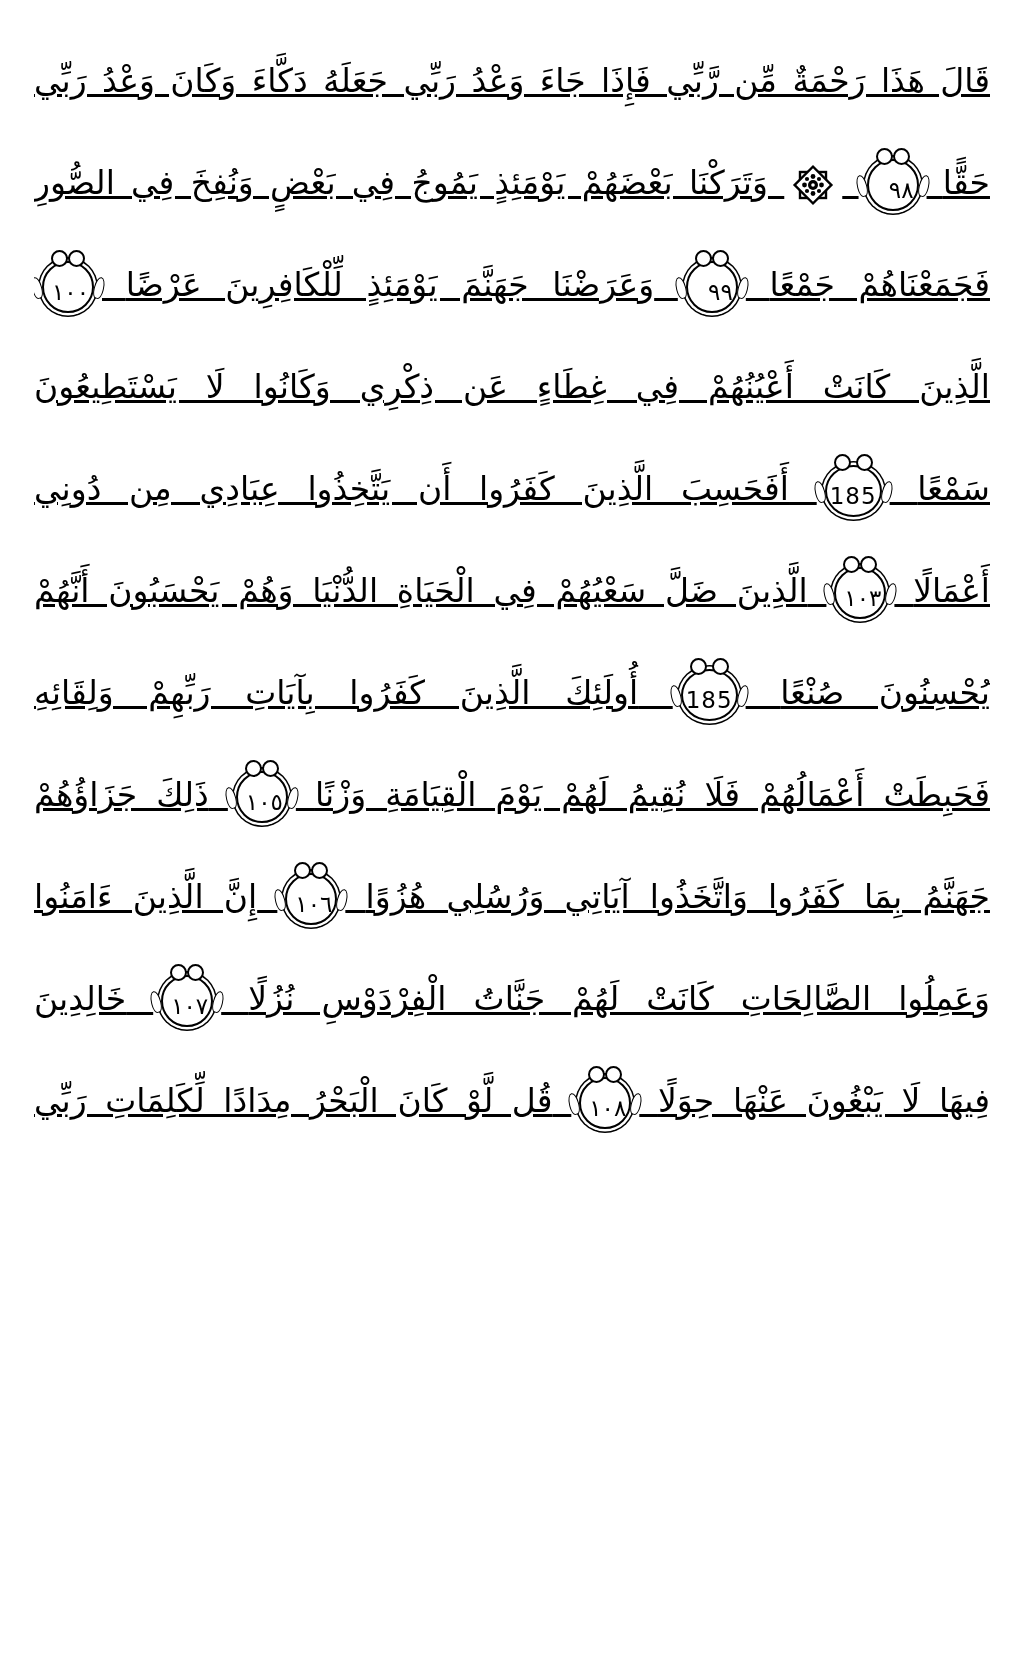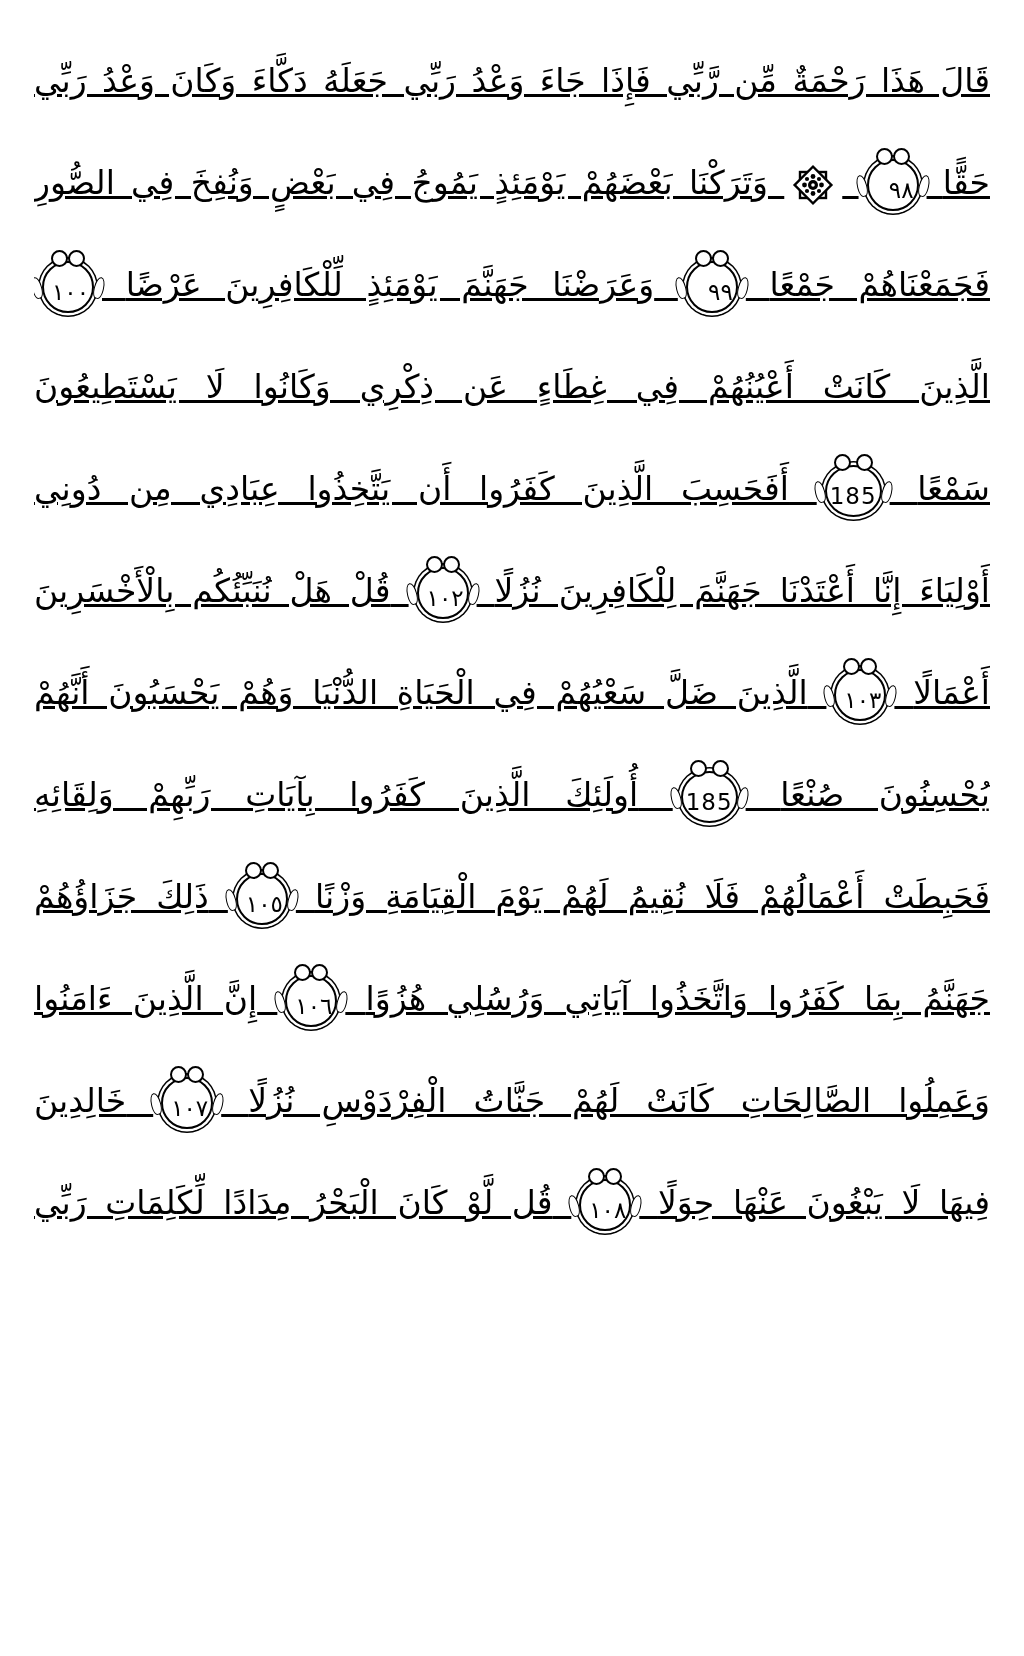--- a/index.html
+++ b/index.html
@@ -107,20 +107,19 @@
           <circle cx="17" cy="17" r="2.1"></circle>
           <circle cx="29" cy="17" r="2.1"></circle>
           <circle cx="17" cy="29" r="2.1"></circle>
           <circle cx="29" cy="29" r="2.1"></circle>
         </g>
         <circle cx="23" cy="23" r="1.8" fill="#fff"></circle>
       </svg> <span class="ayah-text">وَتَرَكْنَا بَعْضَهُمْ يَوْمَئِذٍ يَمُوجُ فِي بَعْضٍ وَنُفِخَ فِي الصُّورِ</span> </div>
     <div class="line"><span class="ayah-text">فَجَمَعْنَاهُمْ جَمْعًا</span> <span class="ayah-marker"><i class="leaf r"></i><i class="leaf l"></i><span class="ayah-num">٩٩</span></span> <span class="ayah-text">وَعَرَضْنَا جَهَنَّمَ يَوْمَئِذٍ لِّلْكَافِرِينَ عَرْضًا</span> <span class="ayah-marker"><i class="leaf r"></i><i class="leaf l"></i><span class="ayah-num">١٠٠</span></span> </div>
     <div class="line"><span class="ayah-text">الَّذِينَ كَانَتْ أَعْيُنُهُمْ فِي غِطَاءٍ عَن ذِكْرِي وَكَانُوا لَا يَسْتَطِيعُونَ</span> </div>
     <div class="line"><span class="ayah-text">سَمْعًا</span> <span class="ayah-marker"><i class="leaf r"></i><i class="leaf l"></i><span class="ayah-num">185</span></span> <span class="ayah-text">أَفَحَسِبَ الَّذِينَ كَفَرُوا أَن يَتَّخِذُوا عِبَادِي مِن دُونِي</span> </div>
-    <div class="line"><span class="ayah-text">أَوْلِيَاءَ إِنَّا أَعْتَدْنَا جَهَنَّمَ لِلْكَافِرِينَ نُزُلًا</span> <span class="ayah-marker"><i class="leaf r"></i><i class="leaf l"></i><span class="ayah-num">١٠٢</span></span> <span class="ayah-text">قُلْ هَلْ نُنَبِّئُكُم بِالْأَخْسَرِينَ</span> </div>
     <div class="line"><span class="ayah-text">أَعْمَالًا</span> <span class="ayah-marker"><i class="leaf r"></i><i class="leaf l"></i><span class="ayah-num">١٠٣</span></span> <span class="ayah-text">الَّذِينَ ضَلَّ سَعْيُهُمْ فِي الْحَيَاةِ الدُّنْيَا وَهُمْ يَحْسَبُونَ أَنَّهُمْ</span> </div>
     <div class="line"><span class="ayah-text">يُحْسِنُونَ صُنْعًا</span> <span class="ayah-marker"><i class="leaf r"></i><i class="leaf l"></i><span class="ayah-num">185</span></span> <span class="ayah-text">أُولَئِكَ الَّذِينَ كَفَرُوا بِآيَاتِ رَبِّهِمْ وَلِقَائِهِ</span> </div>
     <div class="line"><span class="ayah-text">فَحَبِطَتْ أَعْمَالُهُمْ فَلَا نُقِيمُ لَهُمْ يَوْمَ الْقِيَامَةِ وَزْنًا</span> <span class="ayah-marker"><i class="leaf r"></i><i class="leaf l"></i><span class="ayah-num">١٠٥</span></span> <span class="ayah-text">ذَلِكَ جَزَاؤُهُمْ</span> </div>
     <div class="line"><span class="ayah-text">جَهَنَّمُ بِمَا كَفَرُوا وَاتَّخَذُوا آيَاتِي وَرُسُلِي هُزُوًا</span> <span class="ayah-marker"><i class="leaf r"></i><i class="leaf l"></i><span class="ayah-num">١٠٦</span></span> <span class="ayah-text">إِنَّ الَّذِينَ ءَامَنُوا</span> </div>
     <div class="line"><span class="ayah-text">وَعَمِلُوا الصَّالِحَاتِ كَانَتْ لَهُمْ جَنَّاتُ الْفِرْدَوْسِ نُزُلًا</span> <span class="ayah-marker"><i class="leaf r"></i><i class="leaf l"></i><span class="ayah-num">١٠٧</span></span> <span class="ayah-text">خَالِدِينَ</span> </div>
     <div class="line"><span class="ayah-text">فِيهَا لَا يَبْغُونَ عَنْهَا حِوَلًا</span> <span class="ayah-marker"><i class="leaf r"></i><i class="leaf l"></i><span class="ayah-num">١٠٨</span></span> <span class="ayah-text">قُل لَّوْ كَانَ الْبَحْرُ مِدَادًا لِّكَلِمَاتِ رَبِّي</span> </div>
   </main>
 
 </body></html>

